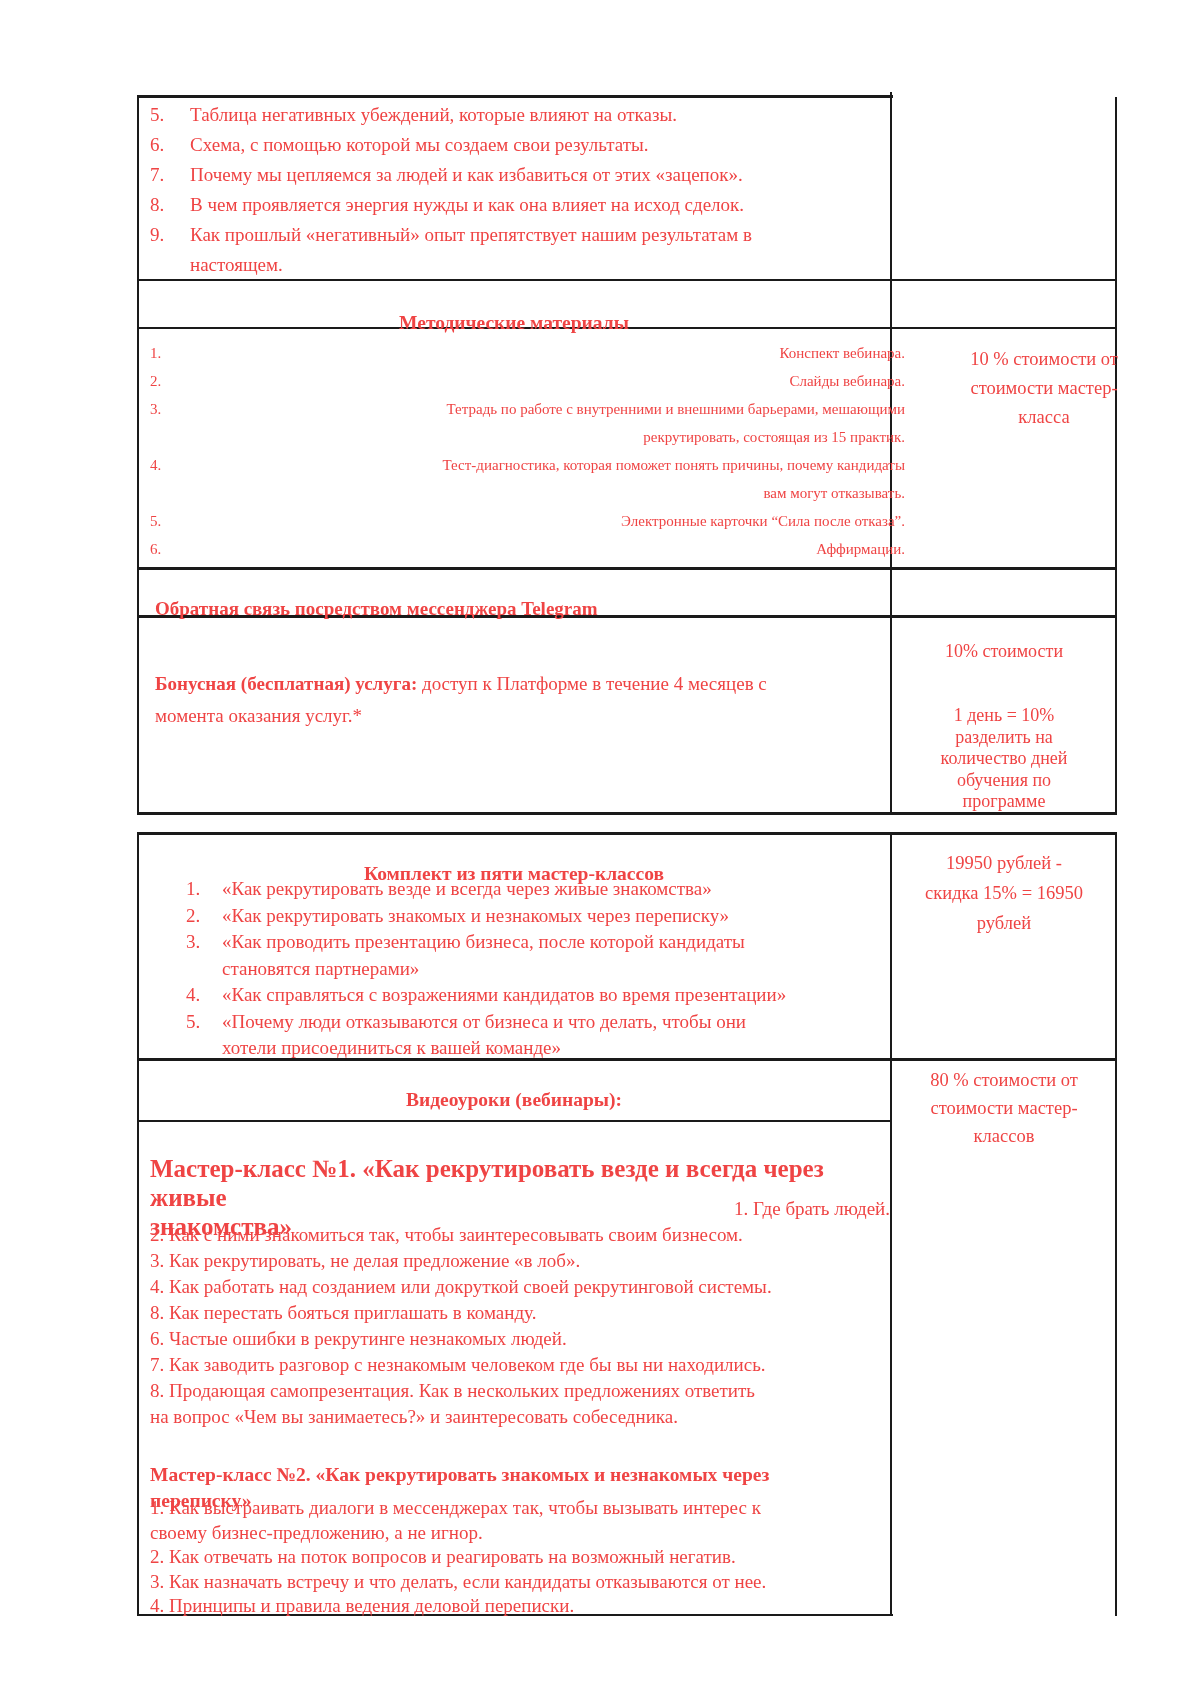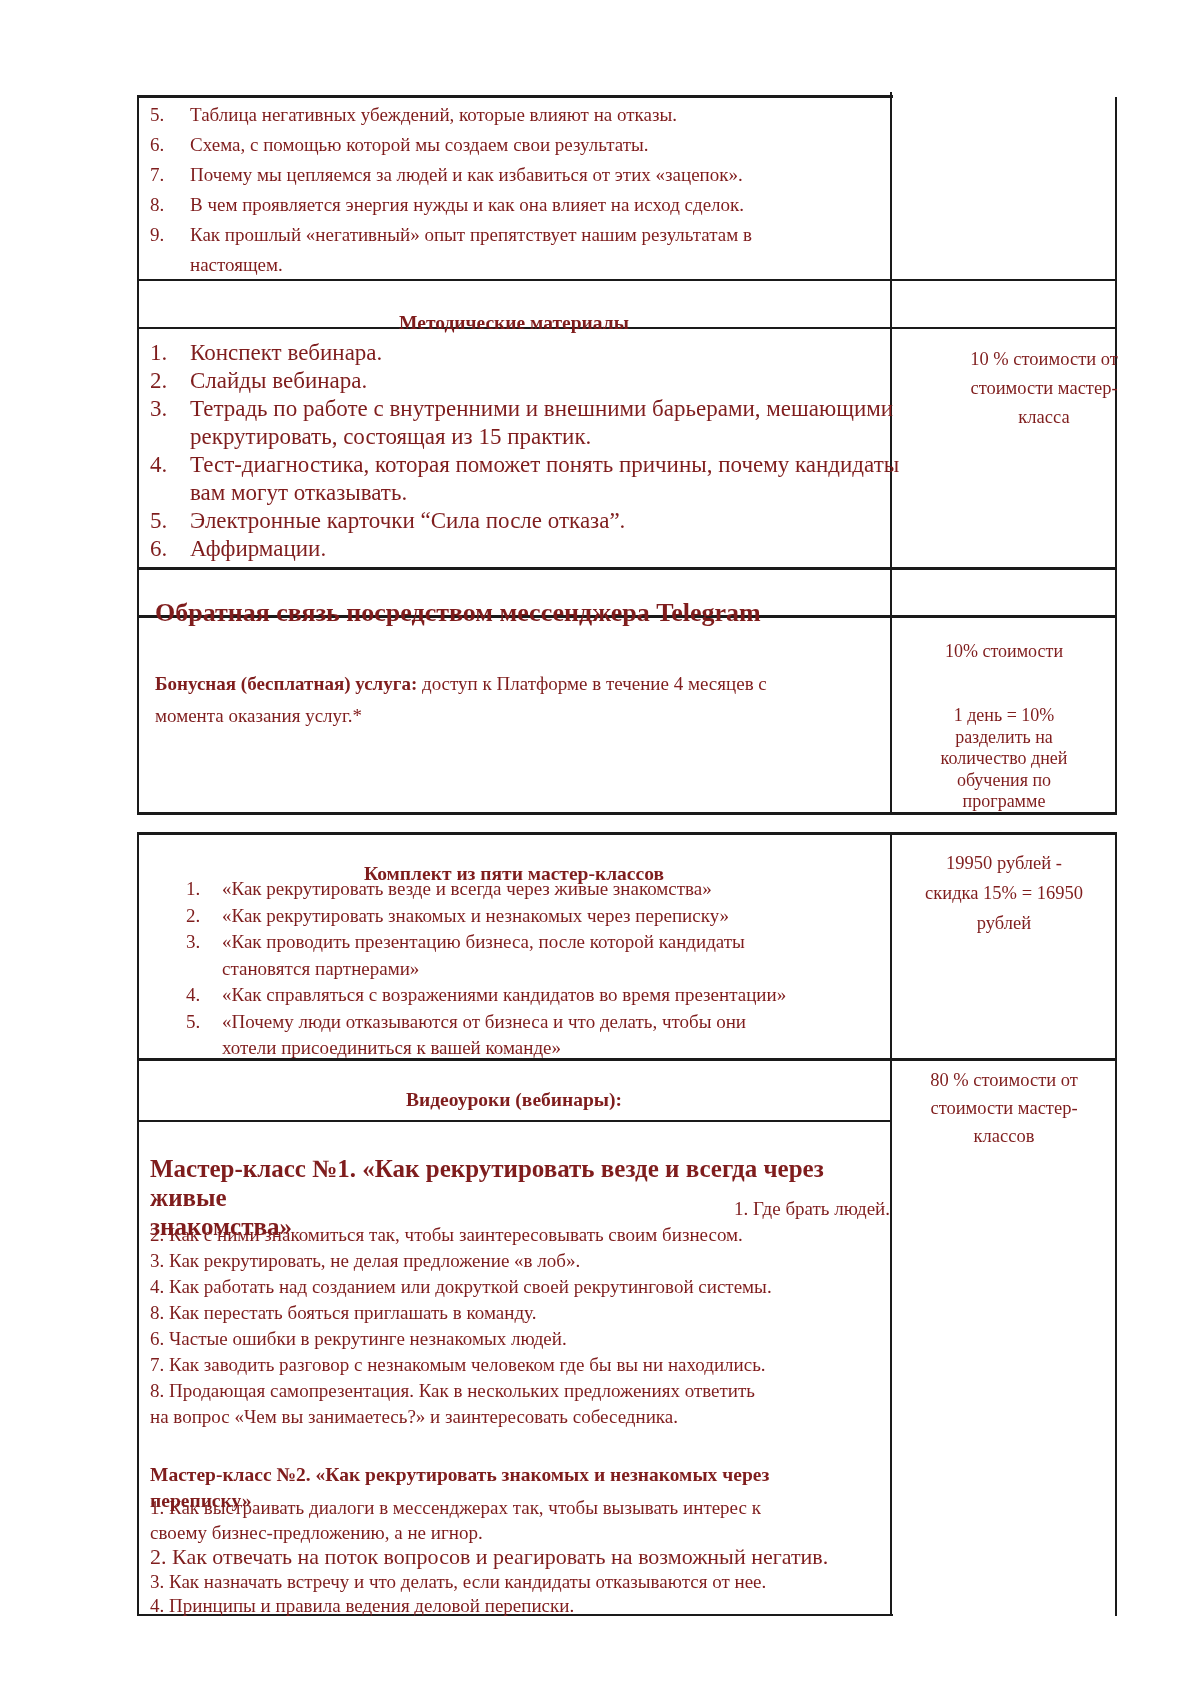--- a/index.html
+++ b/index.html
@@ -1,35 +1,35 @@
 <!DOCTYPE html>
 <html><head>
 <meta charset="utf-8">
 <style>
   html,body { margin:0; padding:0; background:#ffffff; }
   .page {
     position:relative; width:1200px; height:1696px; background:#ffffff;
-    font-family:"Liberation Serif","DejaVu Serif",serif; color:#7f1d1d;
+    font-family:"Liberation Serif","DejaVu Serif",serif; color:#ef4444;
     overflow:hidden;
   }
   .abs { position:absolute; }
   .bline { position:absolute; background:#1a1a1a; }
   .pre { white-space:pre-line; }
   .bold { font-weight:bold;margin-top:16px; }
   .center { text-align:center; }
 
   ol.olist { list-style:none; margin:0; padding:0 0 0 40px; counter-reset:num 0; }
   ol.olist.start4 { counter-reset:num 4; }
   ol.olist > li { counter-increment:num; position:relative; white-space:pre-line; }
   ol.olist > li::before { content:counter(num) "."; position:absolute; left:-40px; top:0; }
   ol.olist.deep { padding-left:72px; }
   ol.olist.deep > li::before { left:-36px; }
 
   .cont-list li   { font-size:19px; line-height:30px; }
-  .mat-list li    { font-size:23px; line-height:28px; }
+  .mat-list li    { font-size:15px; line-height:28px;text-align:right; }
   .bundle-list li { font-size:19px; line-height:26.5px; }
 
   .price { font-size:18.5px; line-height:29px; text-align:center; white-space:pre-line; }
 </style>
 </head>
 <body>
 
 <div class="page">
 
   <div class="bline" style="left:137px; top:95px; width:2px; height:720px;"></div>
@@ -61,21 +61,21 @@
     <li>Тест-диагностика, которая поможет понять причины, почему кандидаты
 вам могут отказывать.</li>
     <li>Электронные карточки “Сила после отказа”.</li>
     <li>Аффирмации.</li>
   </ol>
 
   <div class="abs price" style="left:893px; top:345px; width:222px;padding-left:40px;">10 % стоимости от
 стоимости мастер-
 класса</div>
 
-  <div class="abs bold" style="left:155px; top:582px; width:720px; font-size:26px;">Обратная связь посредством мессенджера Telegram</div>
+  <div class="abs bold" style="left:155px; top:582px; width:720px; font-size:19px;">Обратная связь посредством мессенджера Telegram</div>
 
   <div class="abs pre" style="left:155px; top:636px; width:715px; font-size:19px; line-height:32px;">
     <span class="bold">Бонусная (бесплатная) услуга:</span><span> доступ к Платформе в течение 4 месяцев с
 момента оказания услуг.*</span>
   </div>
 
   <div class="abs" style="left:893px; top:640px; width:222px;">
     <div class="center" style="font-size:18px; line-height:22px;">10% стоимости</div>
     <div class="center pre" style="margin-top:43px; font-size:18px; line-height:21.5px;">1 день = 10%
 разделить на
@@ -128,18 +128,18 @@
     <div class="pre" style="font-size:19px; line-height:26px;">8. Продающая самопрезентация. Как в нескольких предложениях ответить
 на вопрос «Чем вы занимаетесь?» и заинтересовать собеседника.</div>
   </div>
 
   <div class="abs bold pre" style="left:150px; top:1446px; width:730px; font-size:19.5px; line-height:26px;">Мастер-класс №2. «Как рекрутировать знакомых и незнакомых через
 переписку»</div>
 
   <div class="abs" style="left:150px; top:1496px; width:740px;">
     <div class="pre" style="font-size:19px; line-height:24.5px;">1. Как выстраивать диалоги в мессенджерах так, чтобы вызывать интерес к
 своему бизнес-предложению, а не игнор.</div>
-    <div class="pre" style="font-size:22px; line-height:24.5px;">2. Как отвечать на поток вопросов и реагировать на возможный негатив.</div>
+    <div class="pre" style="font-size:19px; line-height:24.5px;">2. Как отвечать на поток вопросов и реагировать на возможный негатив.</div>
     <div class="pre" style="font-size:19px; line-height:24.5px;">3. Как назначать встречу и что делать, если кандидаты отказываются от нее.</div>
     <div class="pre" style="font-size:19px; line-height:24.5px;">4. Принципы и правила ведения деловой переписки.</div>
   </div>
 
 </div>
 
 </body></html>

